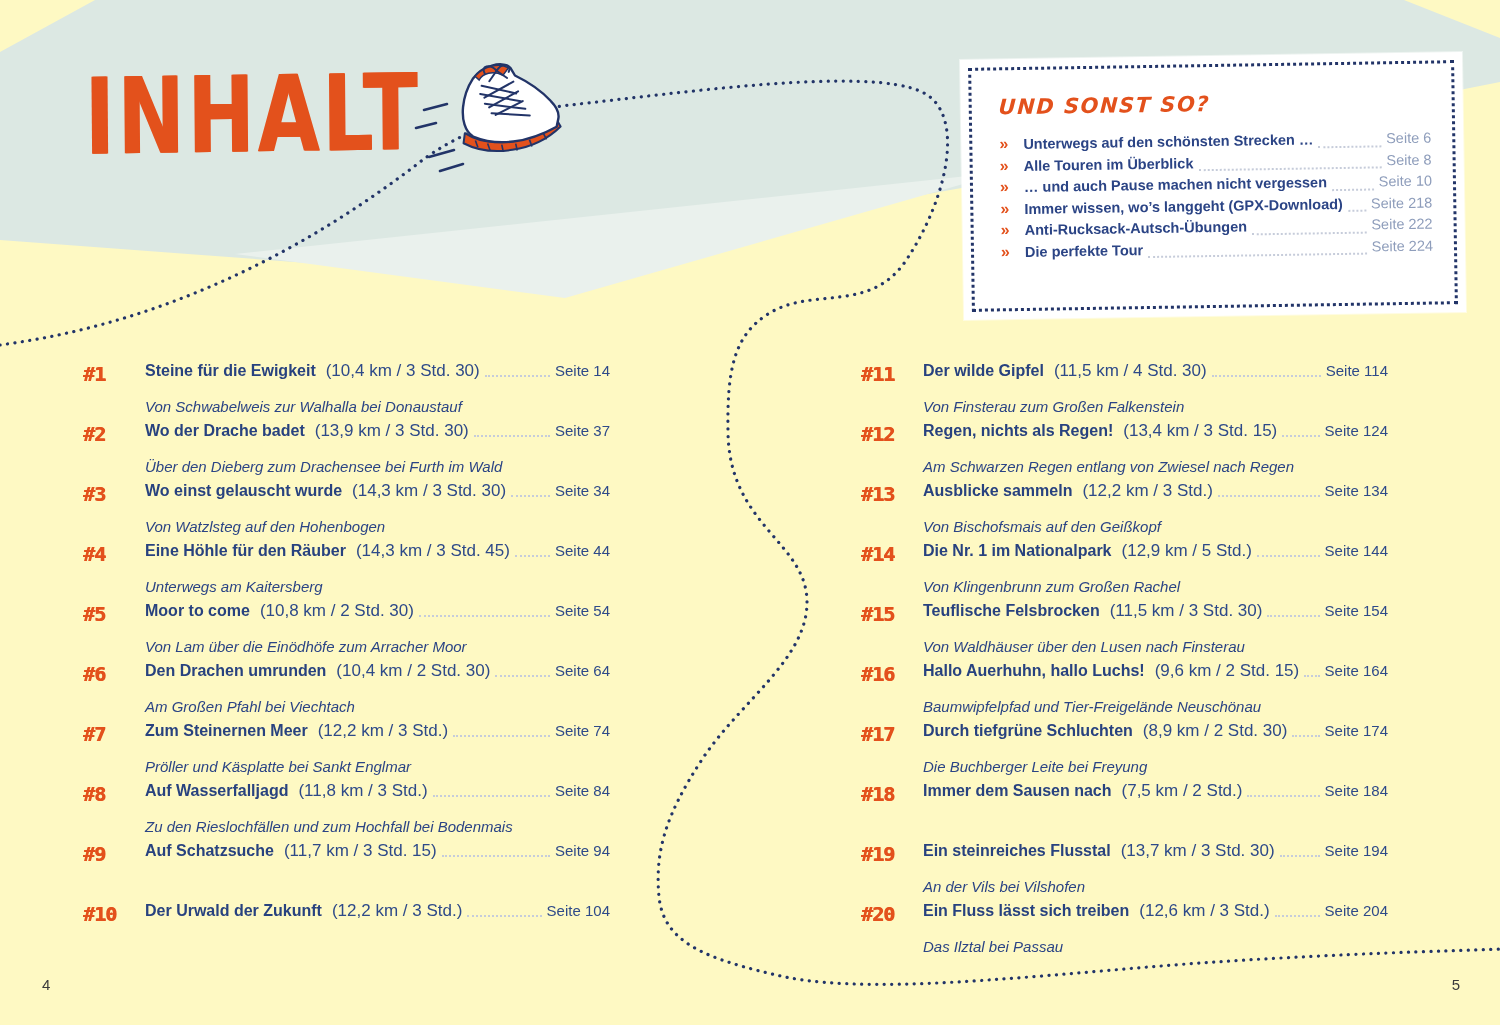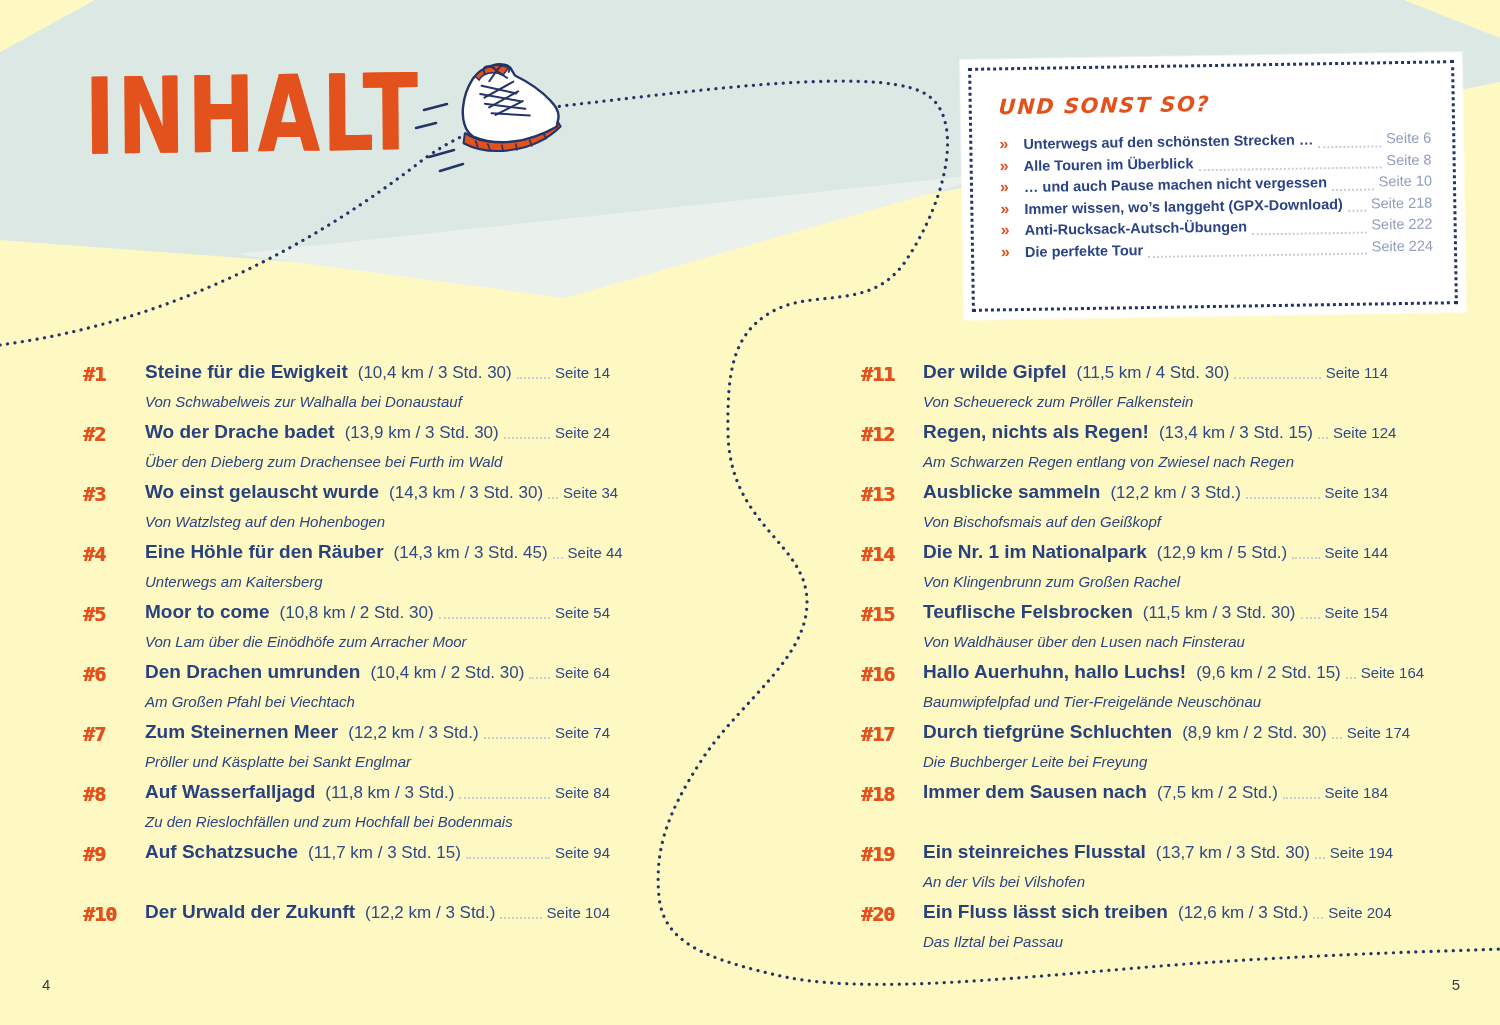--- a/index.html
+++ b/index.html
@@ -45,24 +45,24 @@
   .col-left{left:83px;}
   .col-right{left:861px;}
   .tour{display:flex;height:60px;align-items:flex-start;}
   .tour-num{
     flex:0 0 62px;font-family:"DejaVu Sans Mono", monospace;font-weight:bold;
     font-size:20px;color:#E3511C;letter-spacing:-1px;padding-top:1px;
     text-shadow:0.6px 0 0 #E3511C;
   }
   .tour-main{flex:1 1 auto;min-width:0;}
   .tour-line1{display:flex;align-items:baseline;}
-  .tour-title{color:#28427F;font-weight:bold;font-size:19px;white-space:nowrap;}
+  .tour-title{color:#28427F;font-weight:bold;font-size:16px;white-space:nowrap;}
   .tour-detail{color:#2E4A89;font-size:17px;margin-left:10px;white-space:nowrap;}
   .tour-page{color:#2E4A89;font-size:15px;white-space:nowrap;flex:0 0 auto;}
-  .tour-subtitle{color:#2B4485;font-style:italic;font-size:15px;margin-top:10px;white-space:nowrap;}
+  .tour-subtitle{color:#2B4485;font-style:italic;font-size:15px;margin-top:17px;white-space:nowrap;}
 
   
   .folio{position:absolute;top:976px;font-size:15px;color:#3b3b3b;z-index:2;}
   .folio-left{left:42px;}
   .folio-right{right:40px;}
 </style>
 </head>
 <body>
 
 <div class="page">
@@ -185,21 +185,21 @@
     </div>
   </div>
 
   <div class="tour">
     <div class="tour-num">#2</div>
     <div class="tour-main">
       <div class="tour-line1">
         <span class="tour-title">Wo der Drache badet</span>
         <span class="tour-detail">(13,9 km / 3 Std. 30)</span>
         <span class="dots"></span>
-        <span class="tour-page">Seite 24</span>
+        <span class="tour-page">Seite 37</span>
       </div>
       <div class="tour-subtitle">Über den Dieberg zum Drachensee bei Furth im Wald</div>
     </div>
   </div>
 
   <div class="tour">
     <div class="tour-num">#3</div>
     <div class="tour-main">
       <div class="tour-line1">
         <span class="tour-title">Wo einst gelauscht wurde</span>
@@ -303,21 +303,21 @@
   <div class="col col-right" id="col-right">
   <div class="tour">
     <div class="tour-num">#11</div>
     <div class="tour-main">
       <div class="tour-line1">
         <span class="tour-title">Der wilde Gipfel</span>
         <span class="tour-detail">(11,5 km / 4 Std. 30)</span>
         <span class="dots"></span>
         <span class="tour-page">Seite 114</span>
       </div>
-      <div class="tour-subtitle">Von Scheuereck zum Pröller Falkenstein</div>
+      <div class="tour-subtitle">Von Finsterau zum Großen Falkenstein</div>
     </div>
   </div>
 
   <div class="tour">
     <div class="tour-num">#12</div>
     <div class="tour-main">
       <div class="tour-line1">
         <span class="tour-title">Regen, nichts als Regen!</span>
         <span class="tour-detail">(13,4 km / 3 Std. 15)</span>
         <span class="dots"></span>

